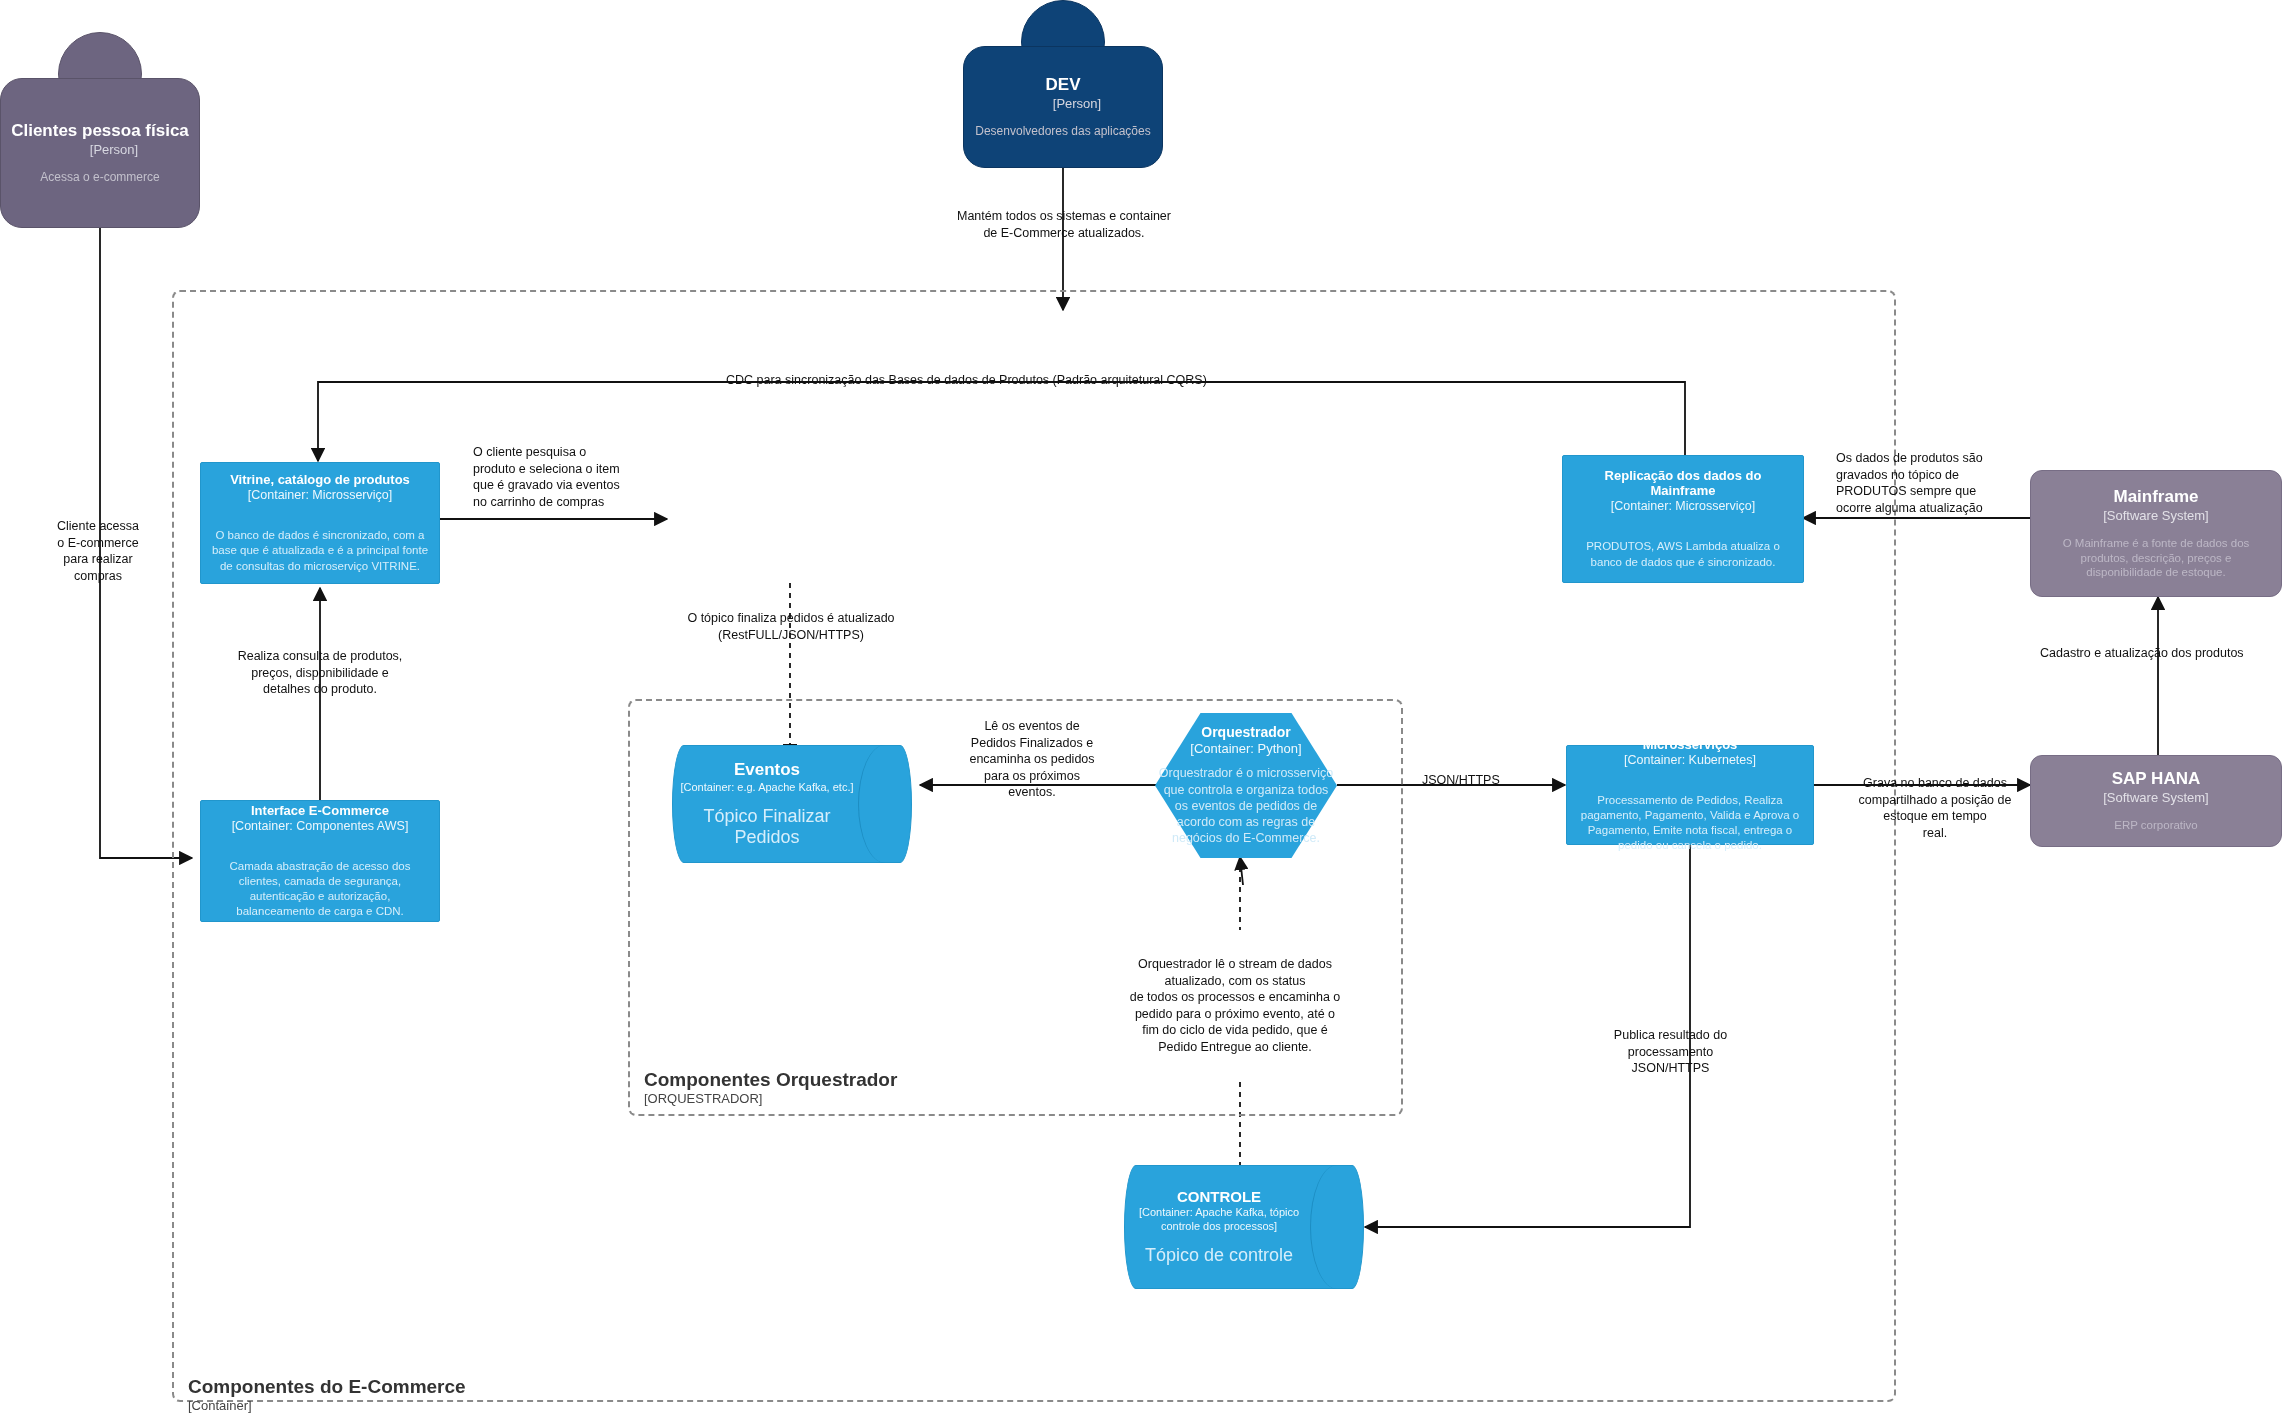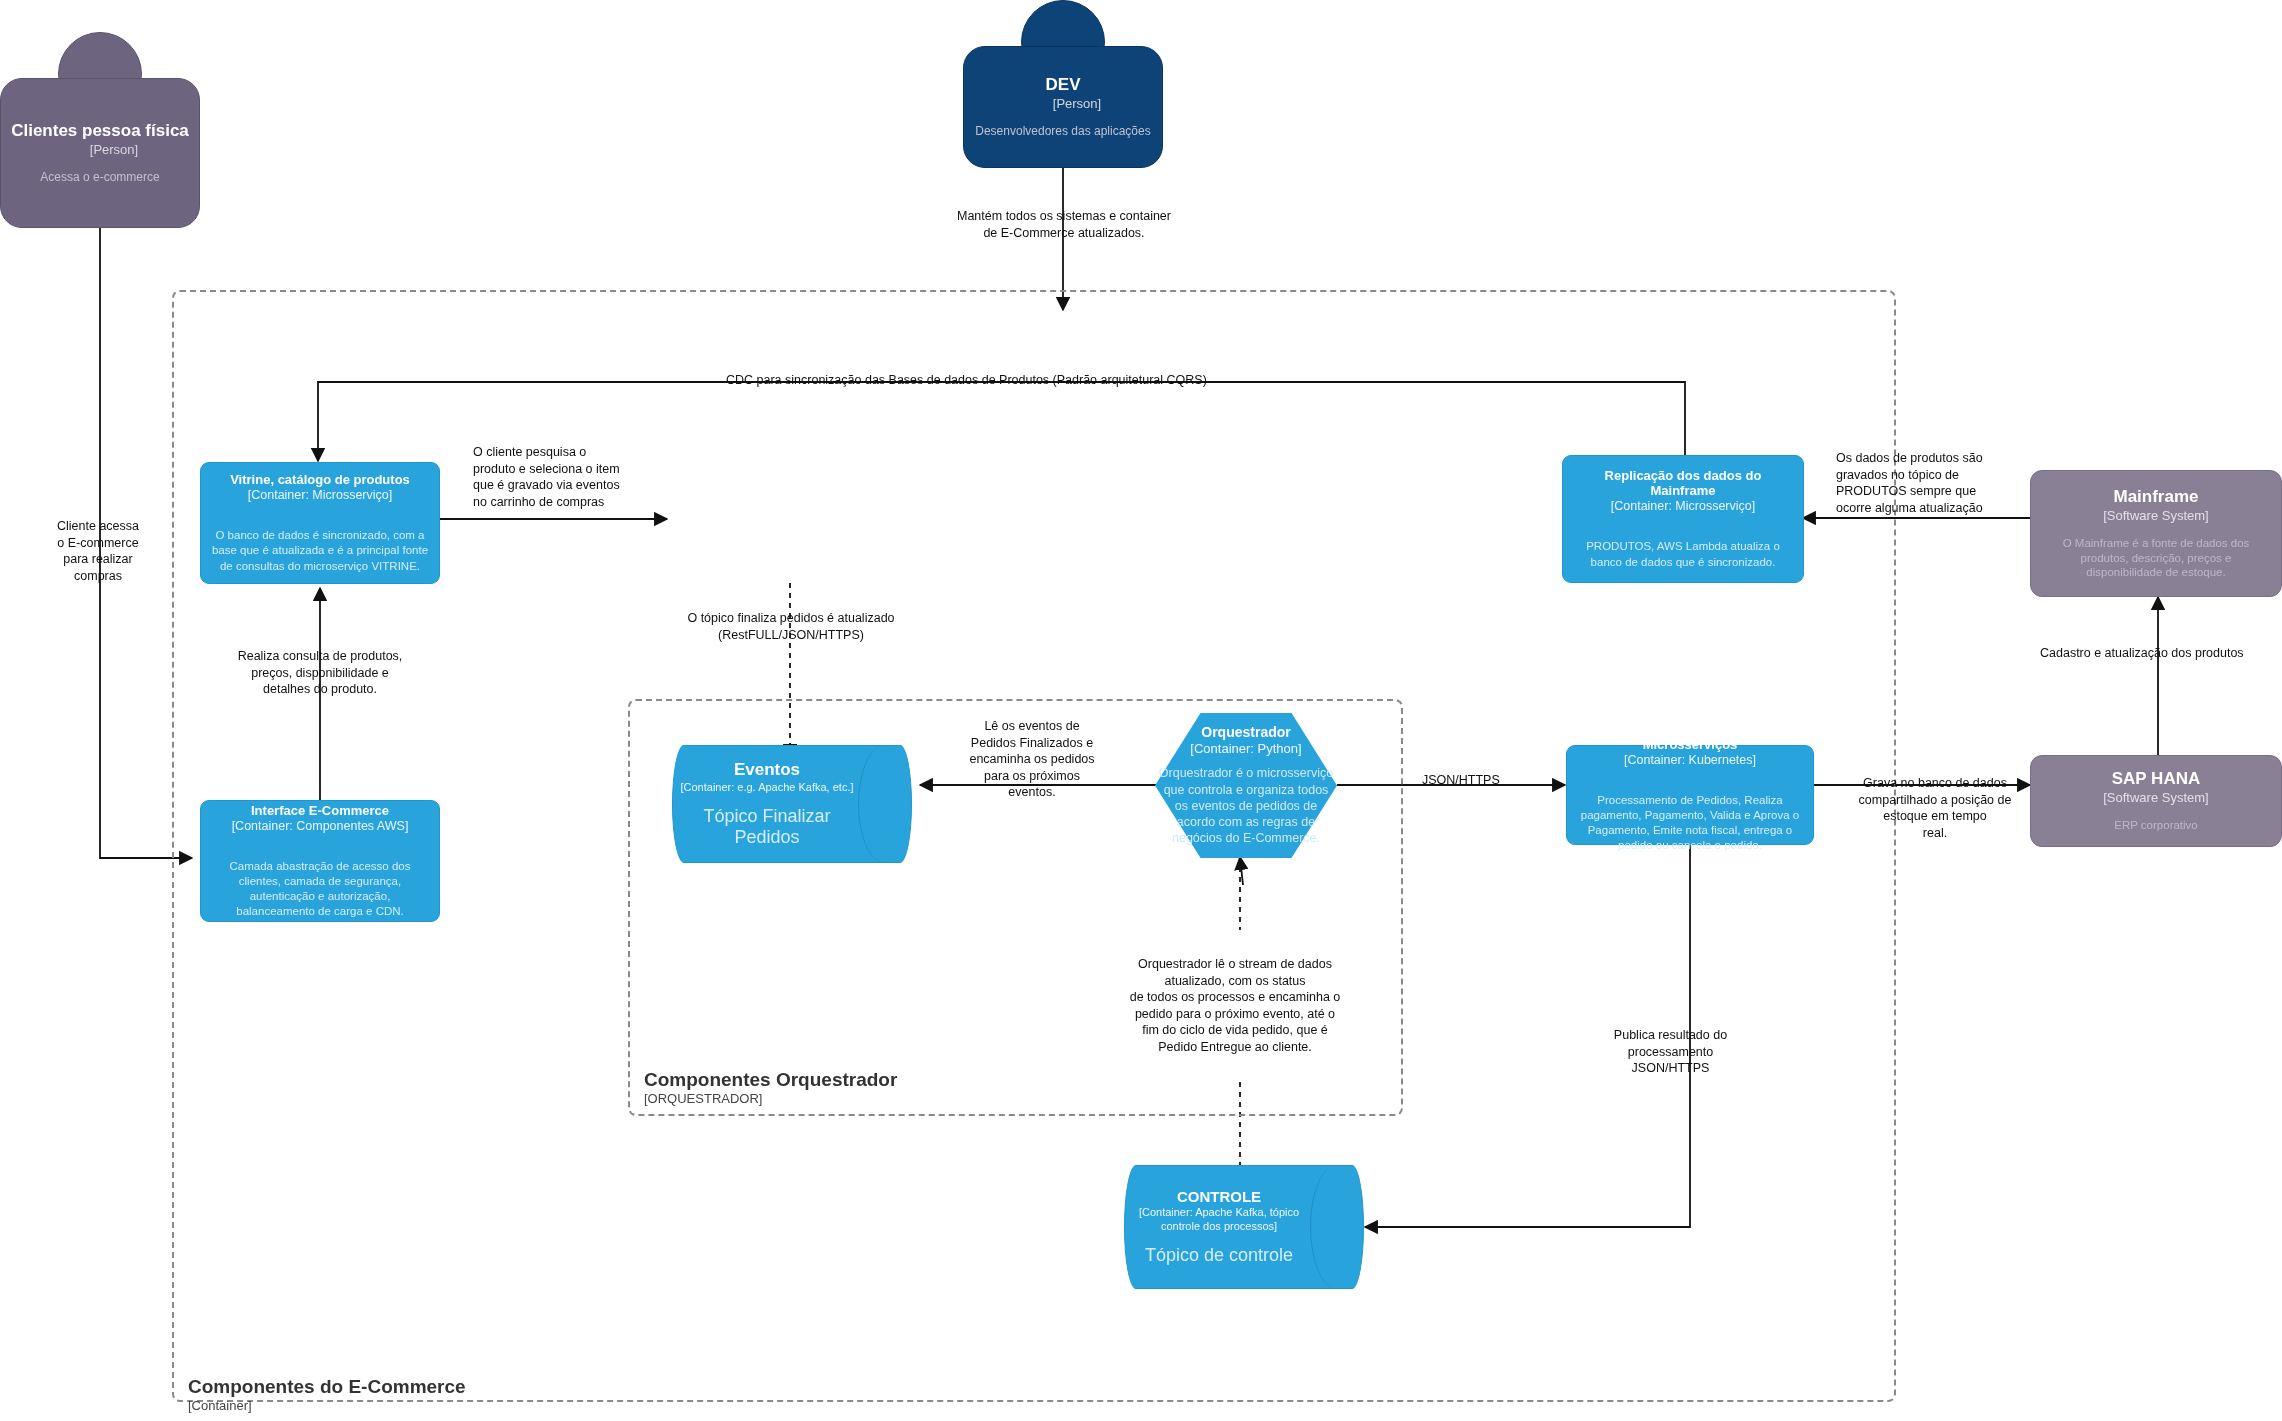--- a/index.html
+++ b/index.html
@@ -88,21 +88,21 @@
   }
   .system .s-title { font-size: 17px; font-weight: bold; color: #ffffff; }
   .system .s-type  { font-size: 13px; color: #e2e0e7; margin-top: 1px; }
   .system .s-desc  { font-size: 11.5px; color: #bdb7c6; margin-top: 13px; line-height: 1.3; }
 
   
   .container-box {
     position: absolute;
     background: #29a3dc;
     border: 1px solid #2196cc;
-    border-radius: 9px;
+    border-radius: 2px;
     display: flex;
     flex-direction: column;
     align-items: center;
     justify-content: center;
     text-align: center;
     padding: 7px 9px;
   }
   .container-box .c-title { font-size: 13px; font-weight: bold; color: #ffffff; }
   .container-box .c-type  { font-size: 12.5px; color: #ecf7fd; margin-top: 1px; }
   .container-box .c-desc  { font-size: 11.5px; color: #d5eefb; margin-top: 26px; line-height: 1.32; }

